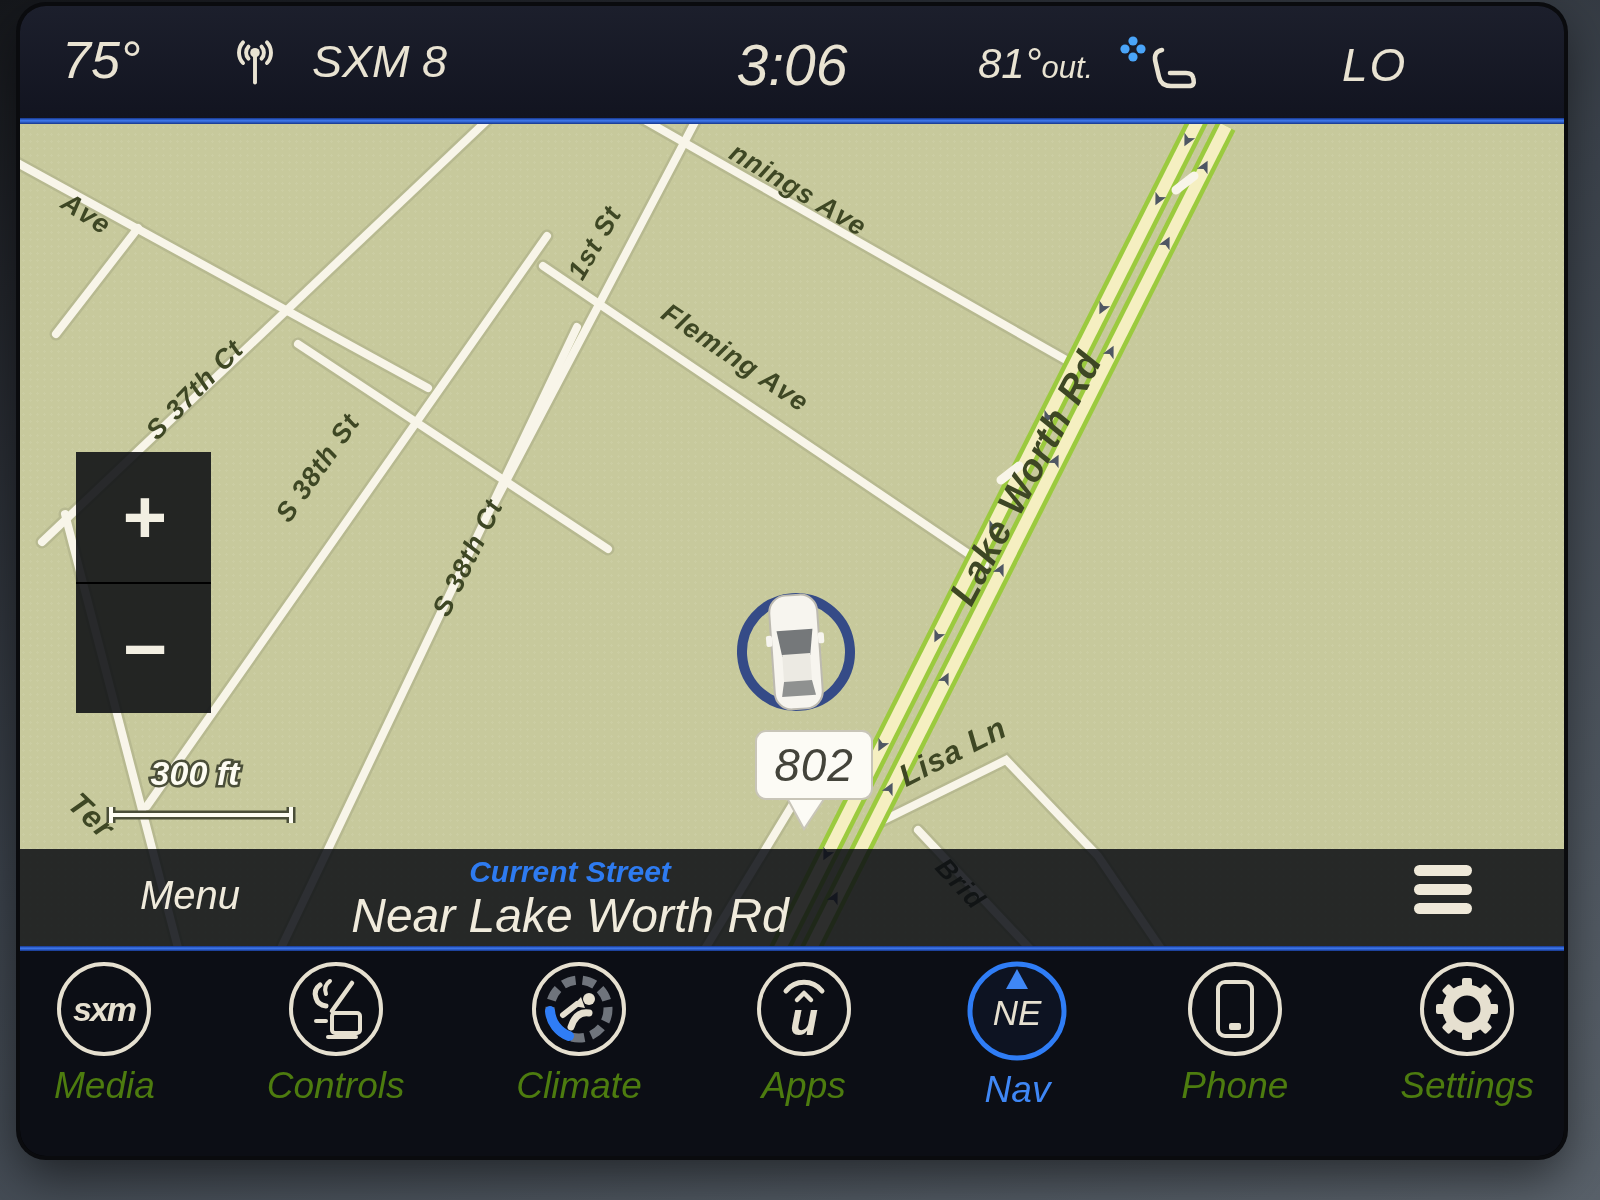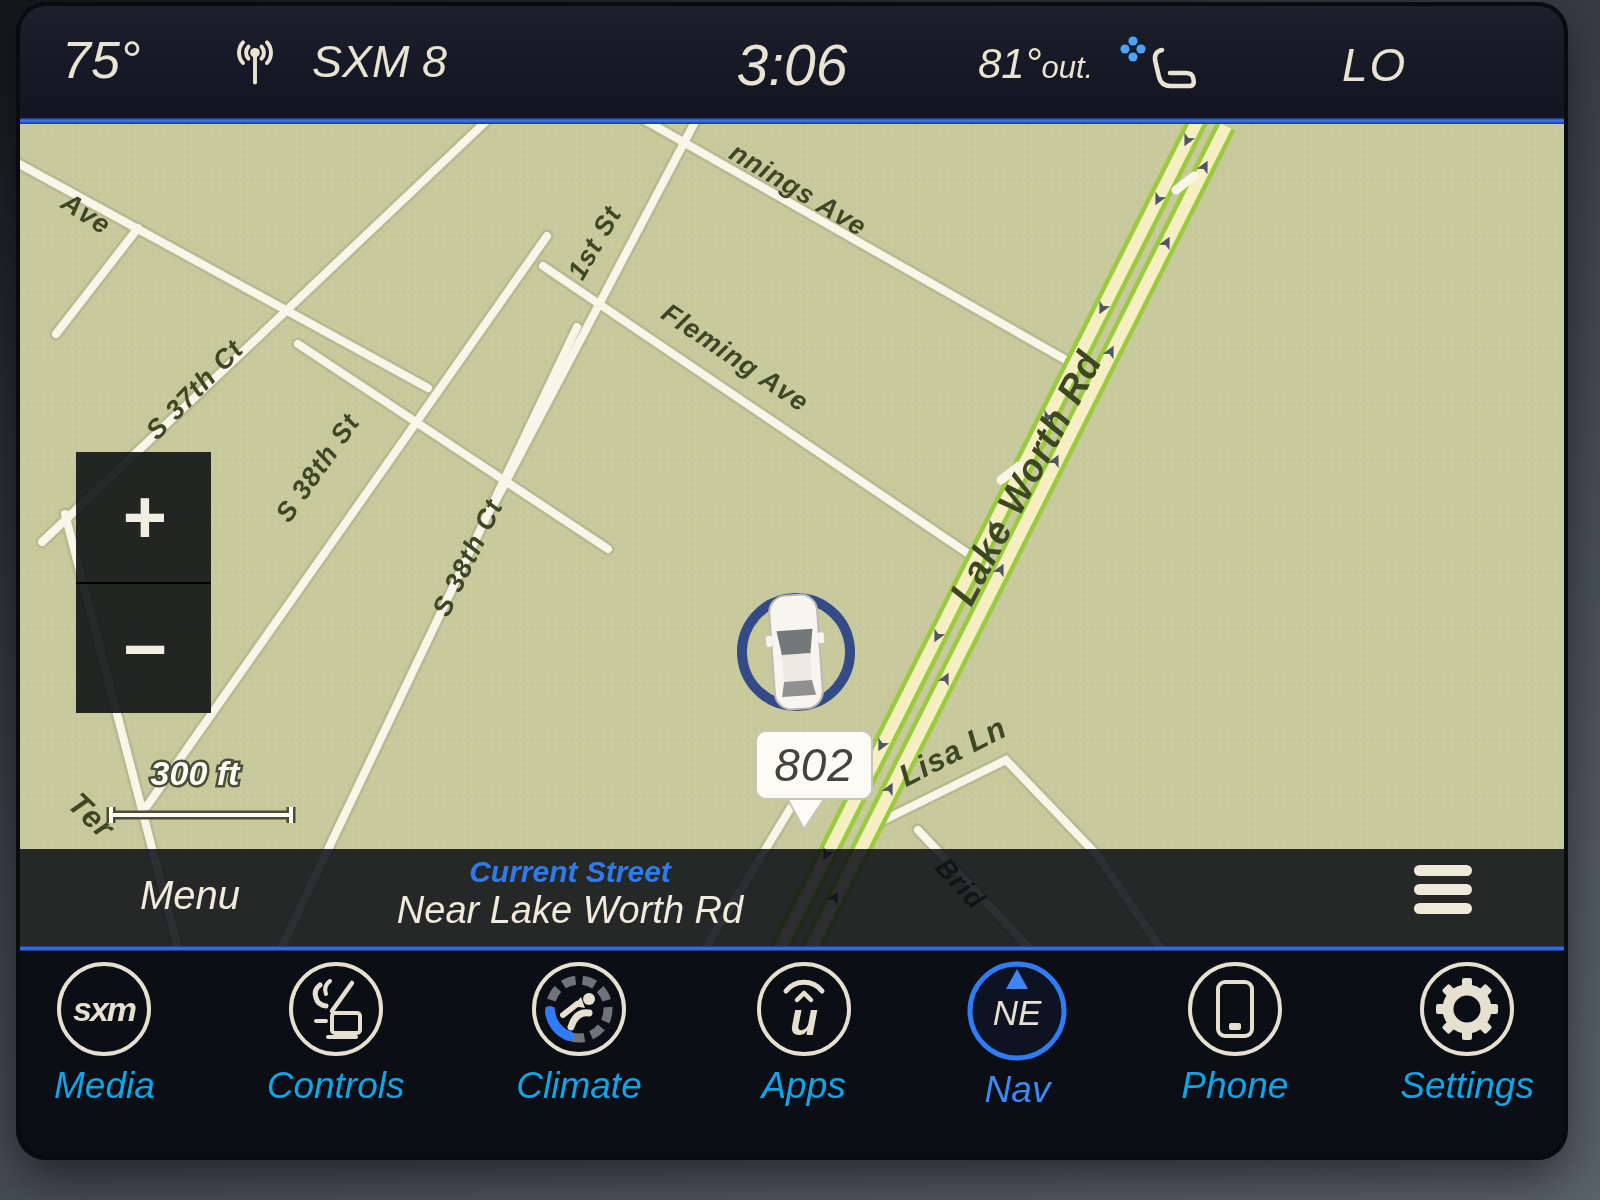--- a/index.html
+++ b/index.html
@@ -37,28 +37,28 @@
   .zoom-btn{flex:1;display:flex;align-items:center;justify-content:center;
     color:#f2efe2;font-size:76px;font-weight:bold;}
   .zoom-btn.minus{border-top:2px solid #000;}
   
   .infobar{position:absolute;left:0;bottom:0;width:100%;height:97px;z-index:6;
     background:rgba(9,12,19,.85);color:#f0ebdc;}
   .menu-label{position:absolute;left:88px;top:24px;font-size:40px;margin-left:32px;}
   .bar-block{position:absolute;top:6px;width:440px;text-align:center;line-height:1.12;}
   .cs-block{left:330px;} .cc-block{left:930px;}
   .bar-label{font-size:30px;color:#2e7bf0;font-weight:bold;}
-  .bar-value{font-size:38px;}
+  .bar-value{font-size:48px;}
   .hamburger{position:absolute;right:92px;top:16px;display:flex;flex-direction:column;gap:8px;}
   .hamburger span{display:block;width:58px;height:11px;border-radius:6px;background:#efe9d9;}
   
   .appbar{position:absolute;left:0;top:945px;width:100%;height:205px;background:#0c0e15;
     display:flex;justify-content:space-between;align-items:flex-start;padding:8px 30px 0 34px;box-sizing:border-box;}
   .app-item{display:flex;flex-direction:column;align-items:center;gap:6px;}
-  .app-label{font-size:37px;color:#0ea5e9;}
+  .app-label{font-size:37px;color:#4d7c0f;}
   .app-item.active .app-label{color:#3f87f5;}
 </style>
 </head>
 <body>
 
 <div class="screen">
 
   <div class="topbar">
     <div class="txt cabin-temp">75°</div>
     <svg class="antenna" width="50" height="50" viewBox="0 0 46 46">

